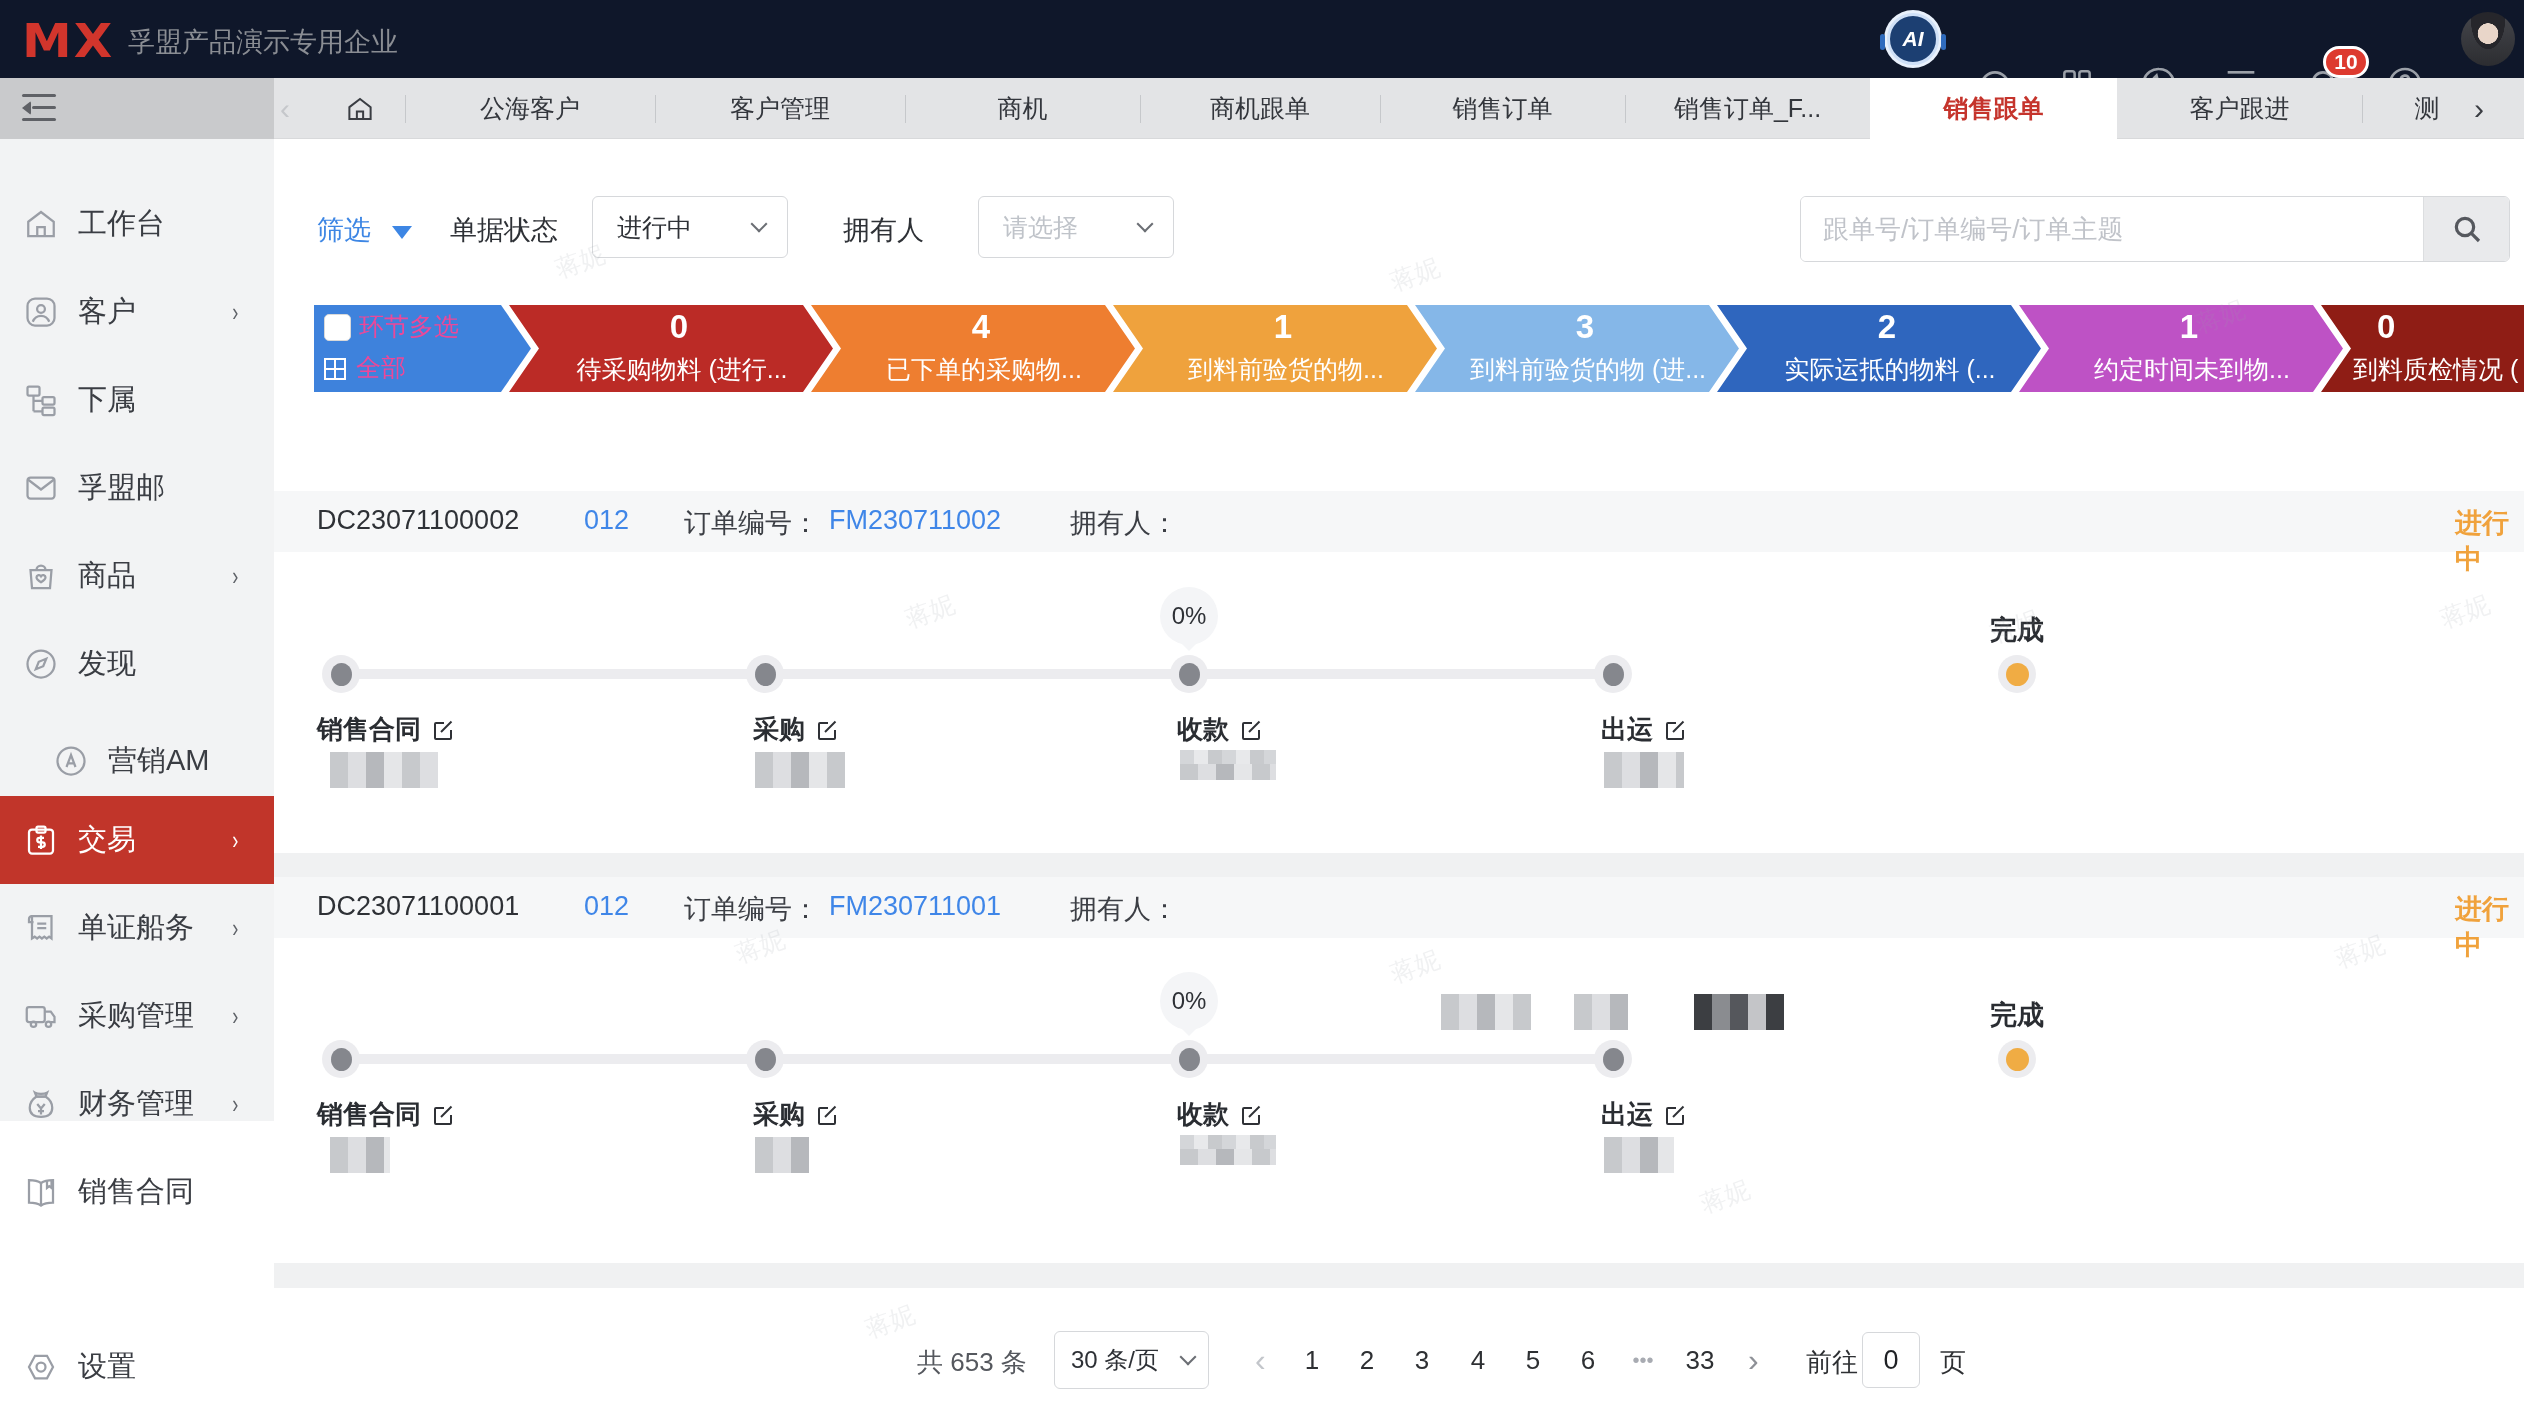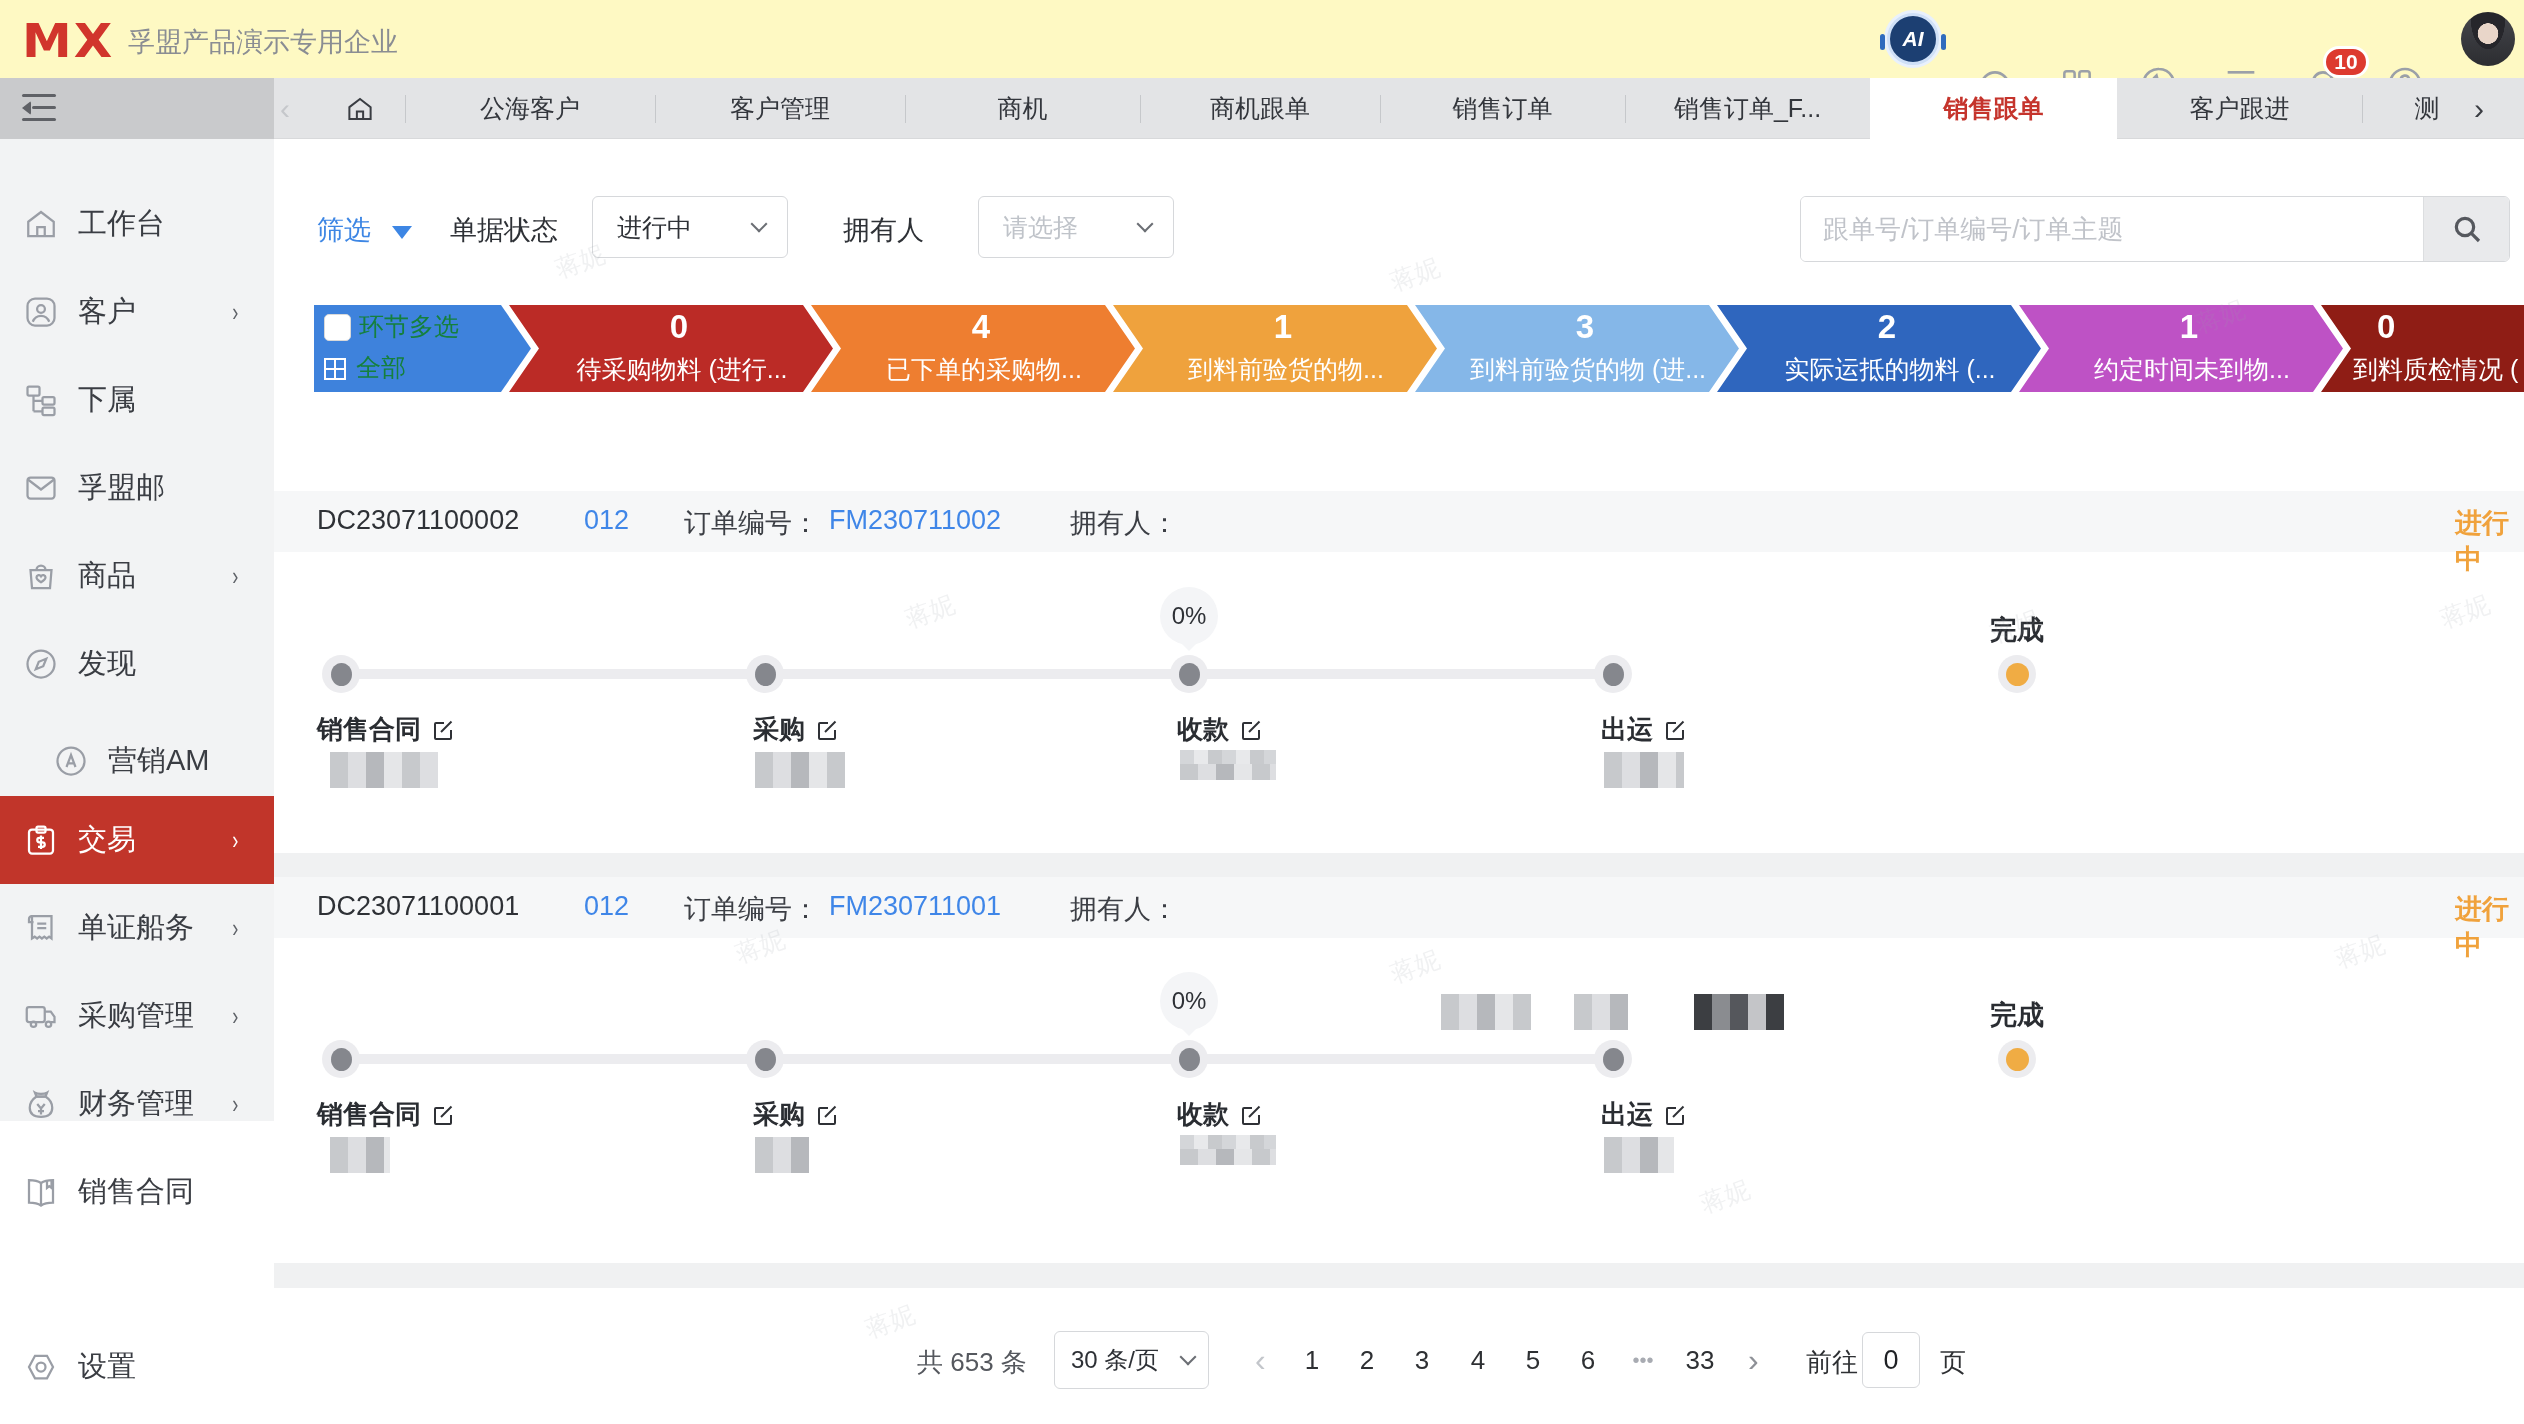--- a/index.html
+++ b/index.html
@@ -1,21 +1,21 @@
 <!DOCTYPE html>
 <html><head>
 <meta charset="utf-8">
 <style>
   * { margin:0; padding:0; box-sizing:border-box; }
   html,body { background:#fff; }
   body { font-family:"Liberation Sans","DejaVu Sans",sans-serif; }
   .app { position:relative; width:2524px; height:1424px; overflow:hidden; background:#fff; }
 
   
-  .tophdr { position:absolute; left:0; top:0; width:2524px; height:78px; background:#fef9c3; }
+  .tophdr { position:absolute; left:0; top:0; width:2524px; height:78px; background:#0f172a; }
   .logo { position:absolute; left:22px; top:12px; font-size:50px; font-weight:bold; color:#d1352c; letter-spacing:2px; font-family:"DejaVu Sans",sans-serif; transform:scaleY(.92); }
   .company { position:absolute; left:128px; top:24px; font-size:27px; color:#8a8d93; }
   .hicon { position:absolute; top:13px; width:52px; height:52px; display:flex; align-items:center; justify-content:center;margin-top:45px; }
   .hicon svg { stroke:#9ba0a8; fill:none; stroke-width:1.6; }
   .ai-badge { position:absolute; top:13px; width:52px; height:52px; border-radius:50%; background:#1c3f72; border:3px solid #cfe0f7; box-shadow:0 0 0 3px #e9f1fc; color:#fff; font-style:italic; font-weight:bold; font-size:21px; display:flex; align-items:center; justify-content:center; }
   .ai-badge::before, .ai-badge::after { content:""; position:absolute; top:18px; width:5px; height:16px; background:#2f6bbd; border-radius:3px; }
   .ai-badge::before { left:-10px; } .ai-badge::after { right:-10px; }
   .badge-pill { position:absolute; left:26px; top:-12px; min-width:46px; height:32px; background:#dd3a2f; border:3px solid #fff; border-radius:16px; color:#fff; font-size:21px; font-weight:bold; display:flex; align-items:center; justify-content:center; padding:0 8px; }
   .avatar { position:absolute; top:12px; width:54px; height:54px; border-radius:50%;
     background: radial-gradient(circle at 50% 40%, #e9d6c9 0 24%, rgba(0,0,0,0) 25%),
@@ -58,21 +58,21 @@
   .searchbtn { width:86px; background:#e9eaec; display:flex; align-items:center; justify-content:center; cursor:pointer; border-left:1px solid #dcdee0; }
   .searchbtn svg { stroke:#55585e; fill:none; stroke-width:2.4; }
 
   
   .stage { position:absolute; top:302px; height:93px; background:#fff; }
   .stage .fill { position:absolute; left:4px; right:4px; top:3px; bottom:3px; }
   .poly-mid  { clip-path:polygon(0 0, calc(100% - 30px) 0, 100% 50%, calc(100% - 30px) 100%, 0 100%, 30px 50%); }
   .poly-first{ clip-path:polygon(0 0, calc(100% - 30px) 0, 100% 50%, calc(100% - 30px) 100%, 0 100%); }
   .stage-num { position:absolute; top:6px; left:34px; right:18px; text-align:center; color:#fff; font-size:33px; font-weight:bold; z-index:2; }
   .stage-label { position:absolute; bottom:9px; left:36px; right:14px; text-align:center; color:#fff; font-size:25px; white-space:nowrap; overflow:hidden; z-index:2; }
-  .stage-first-content { position:absolute; left:14px; top:8px; z-index:2; color:#15803d; font-size:25px; }
+  .stage-first-content { position:absolute; left:14px; top:8px; z-index:2; color:#ec4899; font-size:25px; }
   .cbx { display:inline-block; width:27px; height:27px; background:#fff; border:1px solid #d9d9d9; border-radius:5px; vertical-align:-6px; margin-right:8px; }
   .grid-ico { display:inline-block; width:22px; height:22px; border:2px solid #fff; position:relative; vertical-align:-4px; margin-right:10px; }
   .grid-ico::before { content:""; position:absolute; left:50%; top:0; bottom:0; width:2px; background:#fff; transform:translateX(-1px); }
   .grid-ico::after { content:""; position:absolute; top:50%; left:0; right:0; height:2px; background:#fff; transform:translateY(-1px); }
 
   
   .card-hdr { position:absolute; left:274px; width:2250px; height:61px; background:#f6f7f8; }
   .chx { position:absolute; top:14px; font-size:27px; }
   .code { color:#2e3136; }
   .bluetxt { color:#3f86e8; cursor:pointer; }

